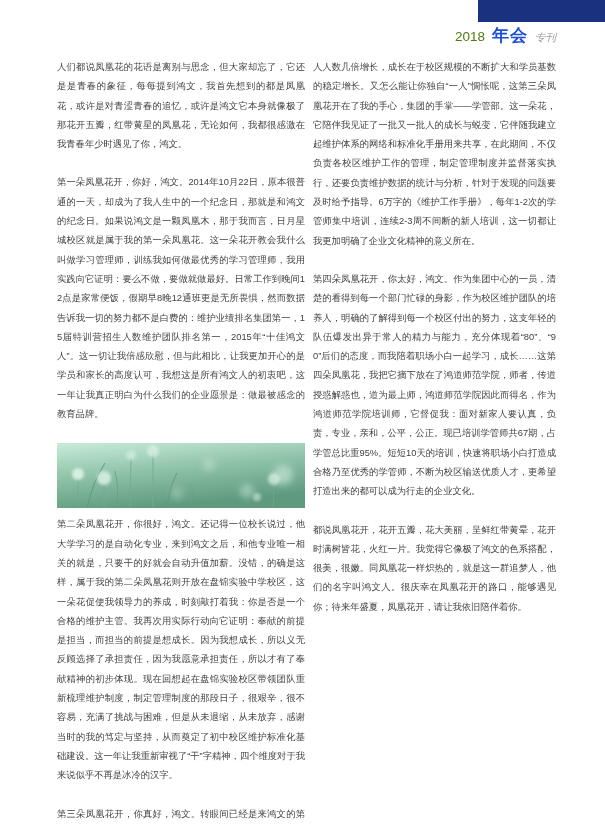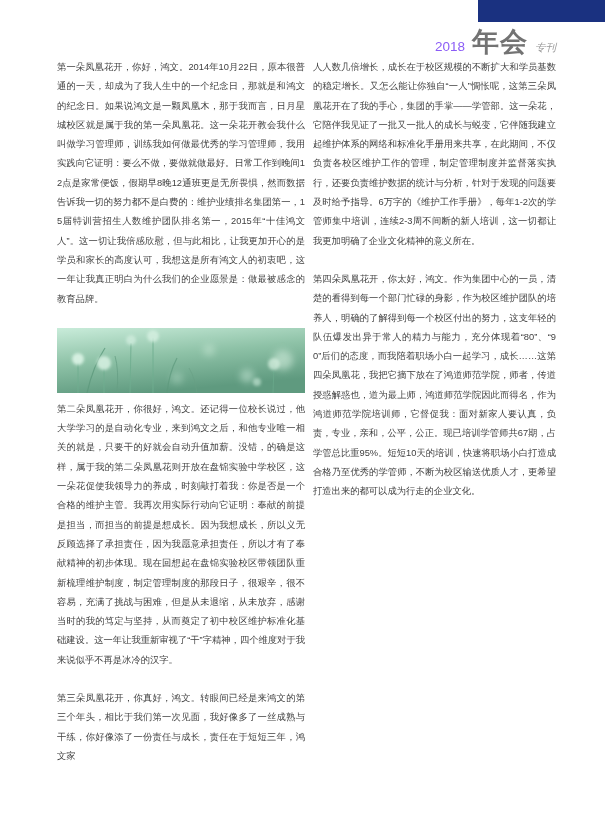--- a/index.html
+++ b/index.html
@@ -8,22 +8,22 @@
     overflow:hidden; font-family:"Liberation Sans","DejaVu Sans",sans-serif;
   }
   .accent-bar {
     position:absolute; top:0; left:478px; width:127px; height:22px;
     background:#1a3180;
   }
   .masthead {
     position:absolute; top:24px; right:49px;
     display:flex; align-items:baseline; gap:7px; white-space:nowrap;
   }
-  .masthead .year { font-size:13.5px; color:#8b5cf6; }
-  .masthead .title { font-size:27px; font-weight:bold; color:#737373; letter-spacing:1px; }
+  .masthead .year { font-size:13.5px; color:#4d7c0f; }
+  .masthead .title { font-size:17px; font-weight:bold; color:#1d4ed8; letter-spacing:1px; }
   .masthead .subtitle { font-size:10.5px; color:#9a9a9a;font-style:italic; }
   .columns { position:absolute; top:58px; left:57px; display:flex; gap:8px; }
   .col {
     text-align:justify; text-justify:inter-ideograph;
     color:#3f3f3f; font-size:9.3px; line-height:19.3px;
     word-break:break-all;
   }
   .col.left  { width:248px; }
   .col.right { width:243px; }
   .col p { margin:0 0 19px 0; }
@@ -40,20 +40,21 @@
 
   <div class="masthead">
     <span class="year">2018</span>
     <span class="title">年会</span>
     <span class="subtitle">专刊</span>
   </div>
 
   <div class="columns">
 
     <div class="col left">
+      <p>人们都说凤凰花的花语是离别与思念，但大家却忘了，它还是是青春的象征，每每提到鸿文，我首先想到的都是凤凰花，或许是对青涩青春的追忆，或许是鸿文它本身就像极了那花开五瓣，红带黄星的凤凰花，无论如何，我都很感激在我青春年少时遇见了你，鸿文。</p>
       <p>第一朵凤凰花开，你好，鸿文。2014年10月22日，原本很普通的一天，却成为了我人生中的一个纪念日，那就是和鸿文的纪念日。如果说鸿文是一颗凤凰木，那于我而言，日月星城校区就是属于我的第一朵凤凰花。这一朵花开教会我什么叫做学习管理师，训练我如何做最优秀的学习管理师，我用实践向它证明：要么不做，要做就做最好。日常工作到晚间12点是家常便饭，假期早8晚12通班更是无所畏惧，然而数据告诉我一切的努力都不是白费的：维护业绩排名集团第一，15届特训营招生人数维护团队排名第一，2015年“十佳鸿文人”。这一切让我倍感欣慰，但与此相比，让我更加开心的是学员和家长的高度认可，我想这是所有鸿文人的初衷吧，这一年让我真正明白为什么我们的企业愿景是：做最被感念的教育品牌。</p>
 
       <div class="photo">
         <svg width="248" height="65" viewBox="0 0 248 65">
           <defs>
             <linearGradient id="bg" x1="0" y1="0" x2="0.35" y2="1">
               <stop offset="0" stop-color="#c9ecda"></stop>
               <stop offset="0.5" stop-color="#8ec2a7"></stop>
               <stop offset="1" stop-color="#5f9a7f"></stop>
             </linearGradient>
@@ -91,16 +92,17 @@
         </svg>
       </div>
 
       <p>第二朵凤凰花开，你很好，鸿文。还记得一位校长说过，他大学学习的是自动化专业，来到鸿文之后，和他专业唯一相关的就是，只要干的好就会自动升值加薪。没错，的确是这样，属于我的第二朵凤凰花则开放在盘锦实验中学校区，这一朵花促使我领导力的养成，时刻敲打着我：你是否是一个合格的维护主管。我再次用实际行动向它证明：奉献的前提是担当，而担当的前提是想成长。因为我想成长，所以义无反顾选择了承担责任，因为我愿意承担责任，所以才有了奉献精神的初步体现。现在回想起在盘锦实验校区带领团队重新梳理维护制度，制定管理制度的那段日子，很艰辛，很不容易，充满了挑战与困难，但是从未退缩，从未放弃，感谢当时的我的笃定与坚持，从而奠定了初中校区维护标准化基础建设。这一年让我重新审视了“干”字精神，四个维度对于我来说似乎不再是冰冷的汉字。</p>
       <p>第三朵凤凰花开，你真好，鸿文。转眼间已经是来鸿文的第三个年头，相比于我们第一次见面，我好像多了一丝成熟与干练，你好像添了一份责任与成长，责任在于短短三年，鸿文家</p>
     </div>
 
     <div class="col right">
       <p>人人数几倍增长，成长在于校区规模的不断扩大和学员基数的稳定增长。又怎么能让你独自“一人”惆怅呢，这第三朵凤凰花开在了我的手心，集团的手掌——学管部。这一朵花，它陪伴我见证了一批又一批人的成长与蜕变，它伴随我建立起维护体系的网络和标准化手册用来共享，在此期间，不仅负责各校区维护工作的管理，制定管理制度并监督落实执行，还要负责维护数据的统计与分析，针对于发现的问题要及时给予指导。6万字的《维护工作手册》，每年1-2次的学管师集中培训，连续2-3周不间断的新人培训，这一切都让我更加明确了企业文化精神的意义所在。</p>
       <p>第四朵凤凰花开，你太好，鸿文。作为集团中心的一员，清楚的看得到每一个部门忙碌的身影，作为校区维护团队的培养人，明确的了解得到每一个校区付出的努力，这支年轻的队伍爆发出异于常人的精力与能力，充分体现着“80”、“90”后们的态度，而我陪着职场小白一起学习，成长……这第四朵凤凰花，我把它摘下放在了鸿道师范学院，师者，传道授惑解惑也，道为最上师，鸿道师范学院因此而得名，作为鸿道师范学院培训师，它督促我：面对新家人要认真，负责，专业，亲和，公平，公正。现已培训学管师共67期，占学管总比重95%。短短10天的培训，快速将职场小白打造成合格乃至优秀的学管师，不断为校区输送优质人才，更希望打造出来的都可以成为行走的企业文化。</p>
+      <p>都说凤凰花开，花开五瓣，花大美丽，呈鲜红带黄晕，花开时满树皆花，火红一片。我觉得它像极了鸿文的色系搭配，很美，很嫩。同凤凰花一样炽热的，就是这一群追梦人，他们的名字叫鸿文人。很庆幸在凤凰花开的路口，能够遇见你；待来年盛夏，凤凰花开，请让我依旧陪伴着你。</p>
     </div>
 
   </div>
 </div>
 
 </body></html>

